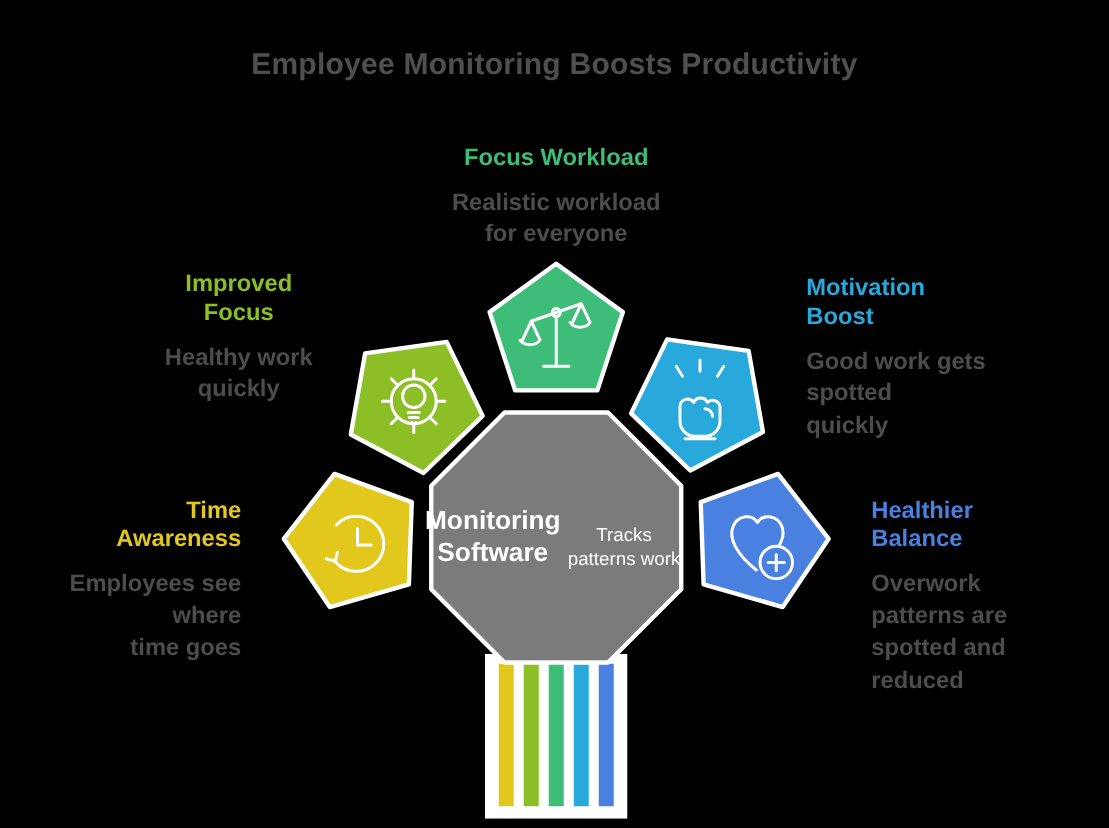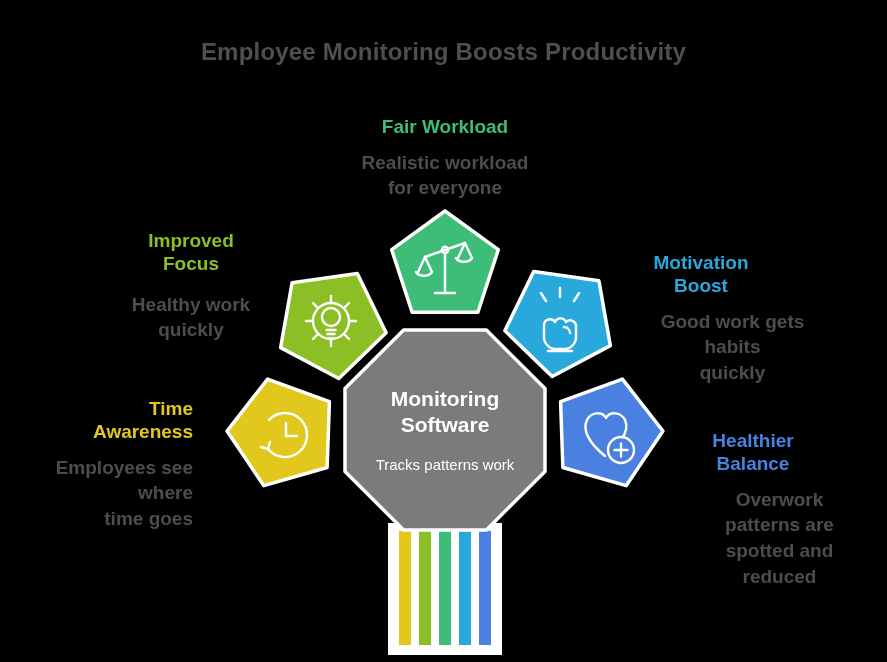--- a/index.html
+++ b/index.html
@@ -10,39 +10,39 @@
   .title{
     position:absolute;left:0;top:38px;width:100%;text-align:center;
     font-size:24px;font-weight:700;color:#4f4f4f;letter-spacing:.2px;
   }
   
   .stem{position:absolute;left:388px;top:523px;}
   
   .octa{position:absolute;left:340px;top:325px;width:210px;height:210px;}
   .octa-text{
     position:absolute;left:340px;top:325px;width:210px;height:210px;
-    display:flex;flex-direction:column;align-items:center;justify-content:center;
+    display:flex;flex-direction:row;align-items:center;justify-content:center;
     text-align:center;color:#fff;
   }
   .octa-title{font-size:21px;font-weight:700;line-height:1.25;width:150px;}
   .octa-sub{font-size:15px;line-height:1.3;width:150px;margin-top:16px;}
   
   .pent{position:absolute;width:120px;height:120px;}
   .icon{stroke:#fff;fill:none;stroke-width:2.4;stroke-linecap:round;stroke-linejoin:round;}
   
   .block{position:absolute;}
   .label{display:block;font-size:19px;font-weight:700;line-height:1.2;white-space:pre-line;}
   .desc{display:block;font-size:19px;font-weight:700;line-height:1.35;color:#4d4d4d;
         white-space:pre-line;margin-top:11px;}
   .c-green{color:#3ebd79;} .c-lime{color:#8cbf26;} .c-sky{color:#29a9db;}
   .c-yellow{color:#e2c71d;} .c-blue{color:#4a80e0;}
-  .ta-c{text-align:center;} .ta-l{text-align:center;margin-top:32px;} .ta-r{text-align:right;}
+  .ta-c{text-align:center;} .ta-l{text-align:left;} .ta-r{text-align:right;}
   .ta-r .label{margin-left:auto;width:112px;}
   .ta-l .label{width:112px;}
-  .ta-c .label-narrow{width:112px;margin:16px auto;}
+  .ta-c .label-narrow{width:112px;margin:3px auto;}
 </style>
 </head>
 <body>
 
 <div class="stage">
 
   <div class="title">Employee Monitoring Boosts Productivity</div>
 
   <div class="stem">
     <svg width="114" height="132" viewBox="0 0 114 132">
@@ -119,34 +119,34 @@
     <svg width="210" height="210" viewBox="0 0 210 210">
       <polygon points="63.6,5 146.4,5 205,63.6 205,146.4 146.4,205 63.6,205 5,146.4 5,63.6" stroke="#ffffff" stroke-width="3.5" stroke-linejoin="round" fill="#7b7b7b"></polygon>
     </svg>
   </div>
   <div class="octa-text">
     <span class="octa-title">Monitoring Software</span>
     <span class="octa-sub">Tracks patterns work</span>
   </div>
 
   <div class="block ta-c" style="left:315px;top:116px;width:260px;">
-    <span class="label c-green">Fair Workload</span>
+    <span class="label c-green">Focus Workload</span>
     <span class="desc">Realistic workload
 for everyone</span>
   </div>
 
   <div class="block ta-c" style="left:128px;top:214px;width:126px;">
     <span class="label label-narrow c-lime">Improved Focus</span>
     <span class="desc">Healthy work
 quickly</span>
   </div>
 
   <div class="block ta-l" style="left:645px;top:220px;width:175px;">
     <span class="label c-sky">Motivation Boost</span>
-    <span class="desc">Good work gets habits
+    <span class="desc">Good work gets spotted
 quickly</span>
   </div>
 
   <div class="block ta-l" style="left:697px;top:398px;width:165px;">
     <span class="label c-blue">Healthier Balance</span>
     <span class="desc">Overwork patterns are
 spotted and
 reduced</span>
   </div>
 

